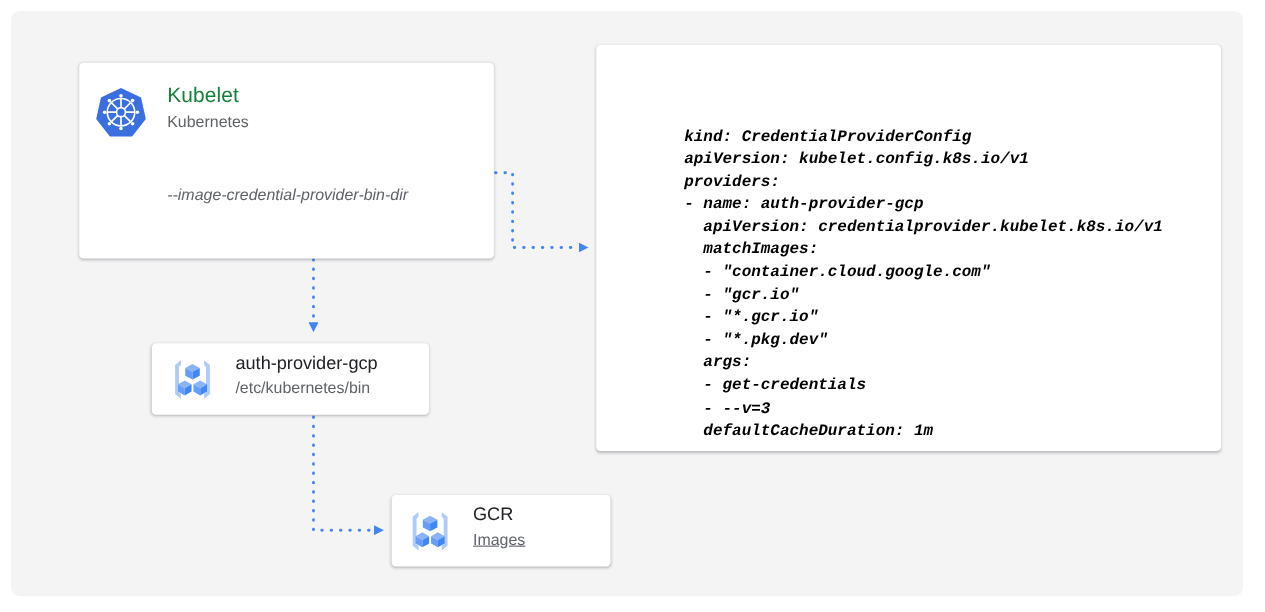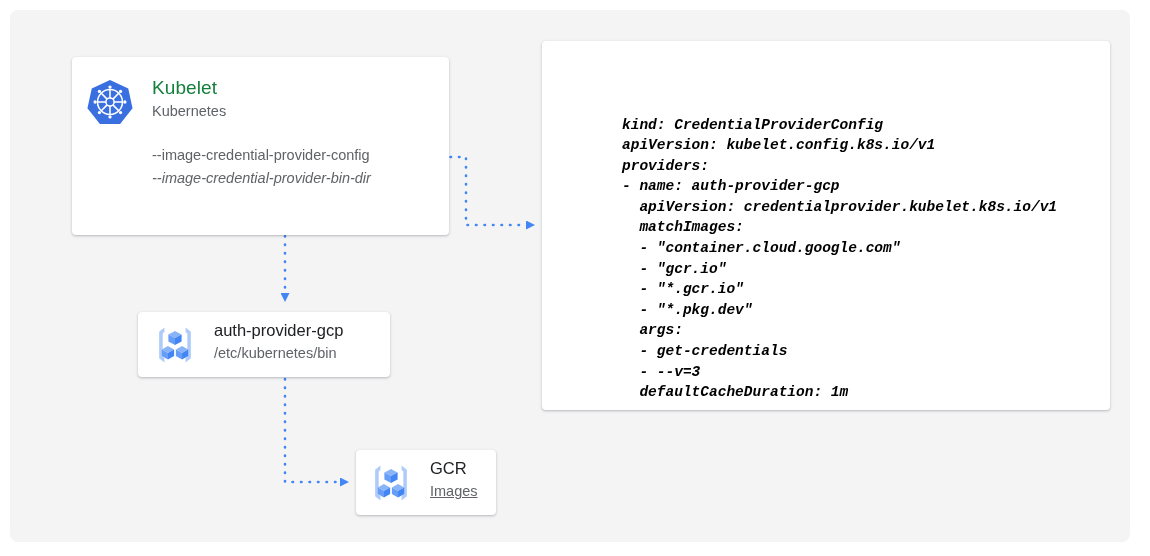--- a/index.html
+++ b/index.html
@@ -98,22 +98,23 @@
     left: 76px;
     top: 33px;
     font-size: 14.5px;
     color: #5f6368;
   }
 
   
   #gcr-card {
     left: 356px;
     top: 450px;
-    width: 140px;
+    width: 154px;
     height: 65px;
+    padding-left: 45px;
   }
   #gcr-icon {
     position: absolute;
     left: 13px;
     top: 11px;
     width: 44px;
     height: 44px;
   }
   #gcr-title {
     position: absolute;
@@ -222,21 +223,20 @@
         <circle cx="19" cy="50" r="3.4"></circle>
         <circle cx="81" cy="50" r="3.4"></circle>
         <circle cx="28" cy="28" r="3.4"></circle>
         <circle cx="72" cy="72" r="3.4"></circle>
         <circle cx="72" cy="28" r="3.4"></circle>
         <circle cx="28" cy="72" r="3.4"></circle>
       </g>
     </svg>
     <div id="kubelet-title">Kubelet</div>
     <div id="kubelet-subtitle">Kubernetes</div>
-    <div class="flag-line" id="flag-config">--image-credential-provider-config</div>
     <div class="flag-line" id="flag-bindir">--image-credential-provider-bin-dir</div>
   </div>
 
   <div class="card" id="auth-card">
     <svg id="auth-icon" viewBox="0 0 100 100" xmlns="http://www.w3.org/2000/svg">
       <g fill="#aecbfa">
         <path d="M26 10 L14 20 L14 80 L26 90 L26 80 L22 76 L22 24 L26 20 Z"></path>
         <path d="M74 10 L86 20 L86 80 L74 90 L74 80 L78 76 L78 24 L74 20 Z"></path>
       </g>
       <g>

